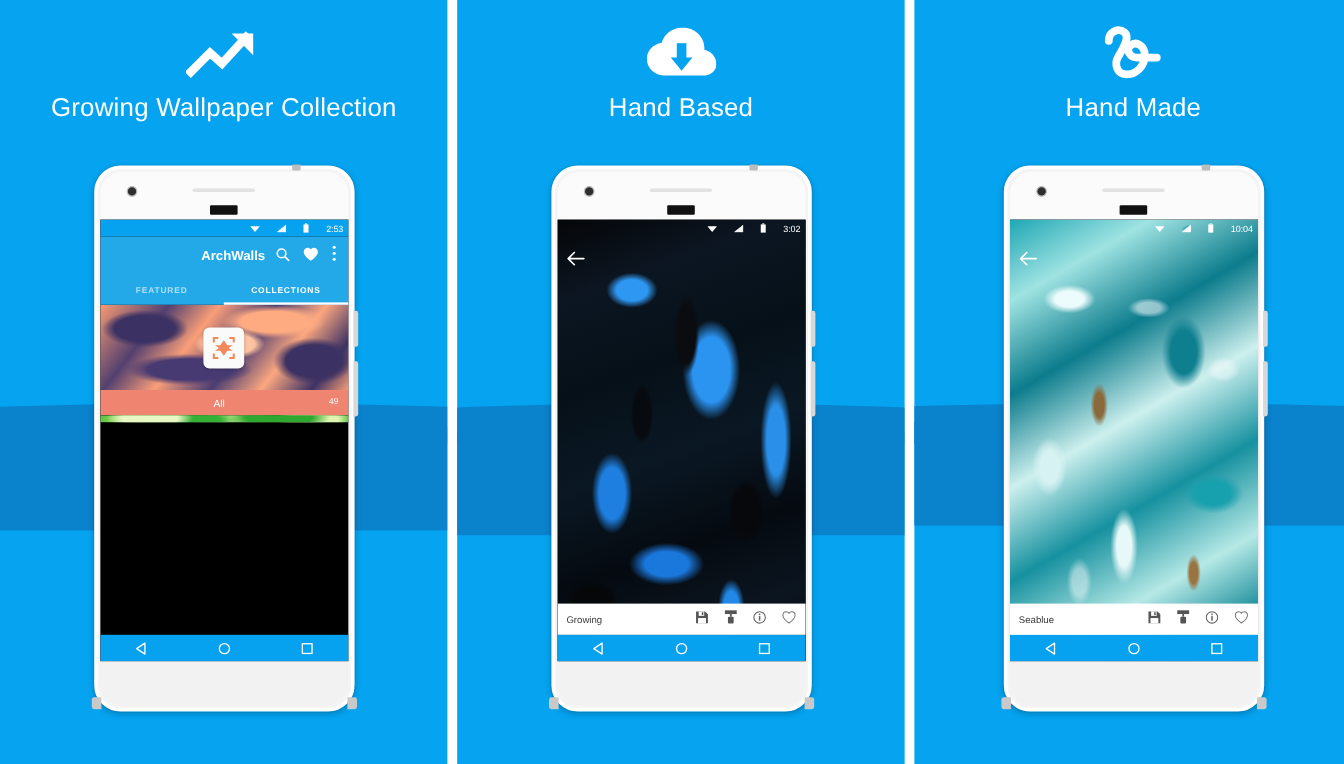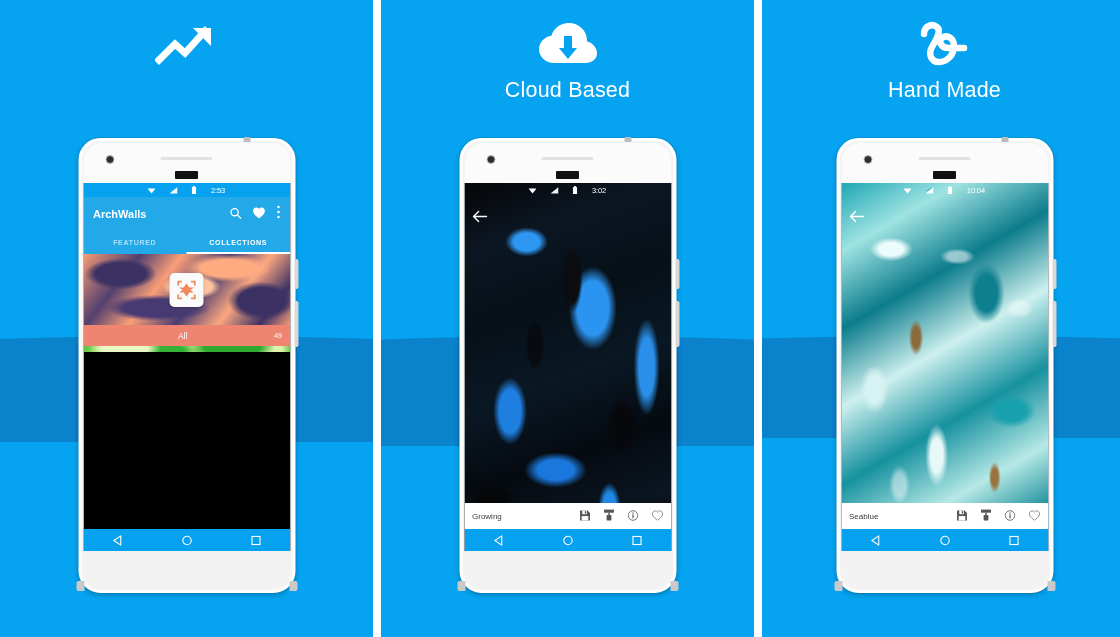--- a/index.html
+++ b/index.html
@@ -164,21 +164,21 @@
     height: 43px;
     background: #f2f2f2;
   }
 
   
   .statusbar {
     height: 14px;
     background: #06a2ef;
     display: flex;
     align-items: center;
-    justify-content: center;
+    justify-content: flex-end;
     gap: 14px;
     padding: 0 4px;
     color: #ffffff;
     font-size: 7px;
     position: relative;
     z-index: 6;
   }
   .statusbar.over {
     background: transparent;
     position: absolute;
@@ -194,20 +194,21 @@
     display: flex;
     align-items: center;
     padding: 0 10px;
     gap: 8px;
   }
   .app-title {
     color: #ffffff;
     font-size: 11px;
     font-weight: bold;
     flex: 1;
+    text-align: right;
   }
   .appbar-icons { display: flex; align-items: center; gap: 11px; }
 
   
   .tabs {
     height: 24px;
     background: #23a9e8;
     display: flex;
   }
   .tab {
@@ -375,20 +376,21 @@
 
   <div class="panel p1">
     <div class="wave w1"></div>
 
     <div class="headline-icon">
       <svg width="64" height="42" viewBox="0 0 64 42" aria-hidden="true">
         <path d="M4 36 L20 20 L30 29 L50 7" stroke="#ffffff" stroke-width="7" fill="none" stroke-linecap="square" stroke-linejoin="miter"></path>
         <path d="M38 4 L56 4 L56 22 Z" fill="#ffffff"></path>
       </svg>
     </div>
+    <div class="headline">Growing Wallpaper Collection</div>
 
     <div class="phone-wrap">
       <div class="phone">
         <div class="top-notch"></div>
         <div class="side-btn power"></div>
         <div class="side-btn vol"></div>
         <div class="bottom-tab l"></div>
         <div class="bottom-tab r"></div>
 
         <div class="phone-inner">
@@ -498,21 +500,21 @@
   <div class="panel p2">
     <div class="wave w2"></div>
 
     <div class="headline-icon">
       <svg width="58" height="44" viewBox="0 0 58 44" aria-hidden="true">
         <path d="M15 40 C6.7 40 0 33.8 0 26.2 C0 19.4 5.4 13.7 12.4 12.7 C14.6 5.3 21.6 0 29.8 0 C39.8 0 48 7.7 48 17.2 C48 17.6 48 18 47.9 18.4 C53.6 19.6 58 24.5 58 30.3 C58 36.6 52.6 40 46.4 40 Z" fill="#ffffff"></path>
         <rect x="25" y="13" width="8" height="14" fill="#05a3f0"></rect>
         <path d="M20 25 L38 25 L29 36 Z" fill="#05a3f0"></path>
       </svg>
     </div>
-    <div class="headline">Cloud Based</div>
+    <div class="headline">Hand Based</div>
 
     <div class="phone-wrap">
       <div class="phone">
         <div class="top-notch"></div>
         <div class="side-btn power"></div>
         <div class="side-btn vol"></div>
         <div class="bottom-tab l"></div>
         <div class="bottom-tab r"></div>
 
         <div class="phone-inner">

